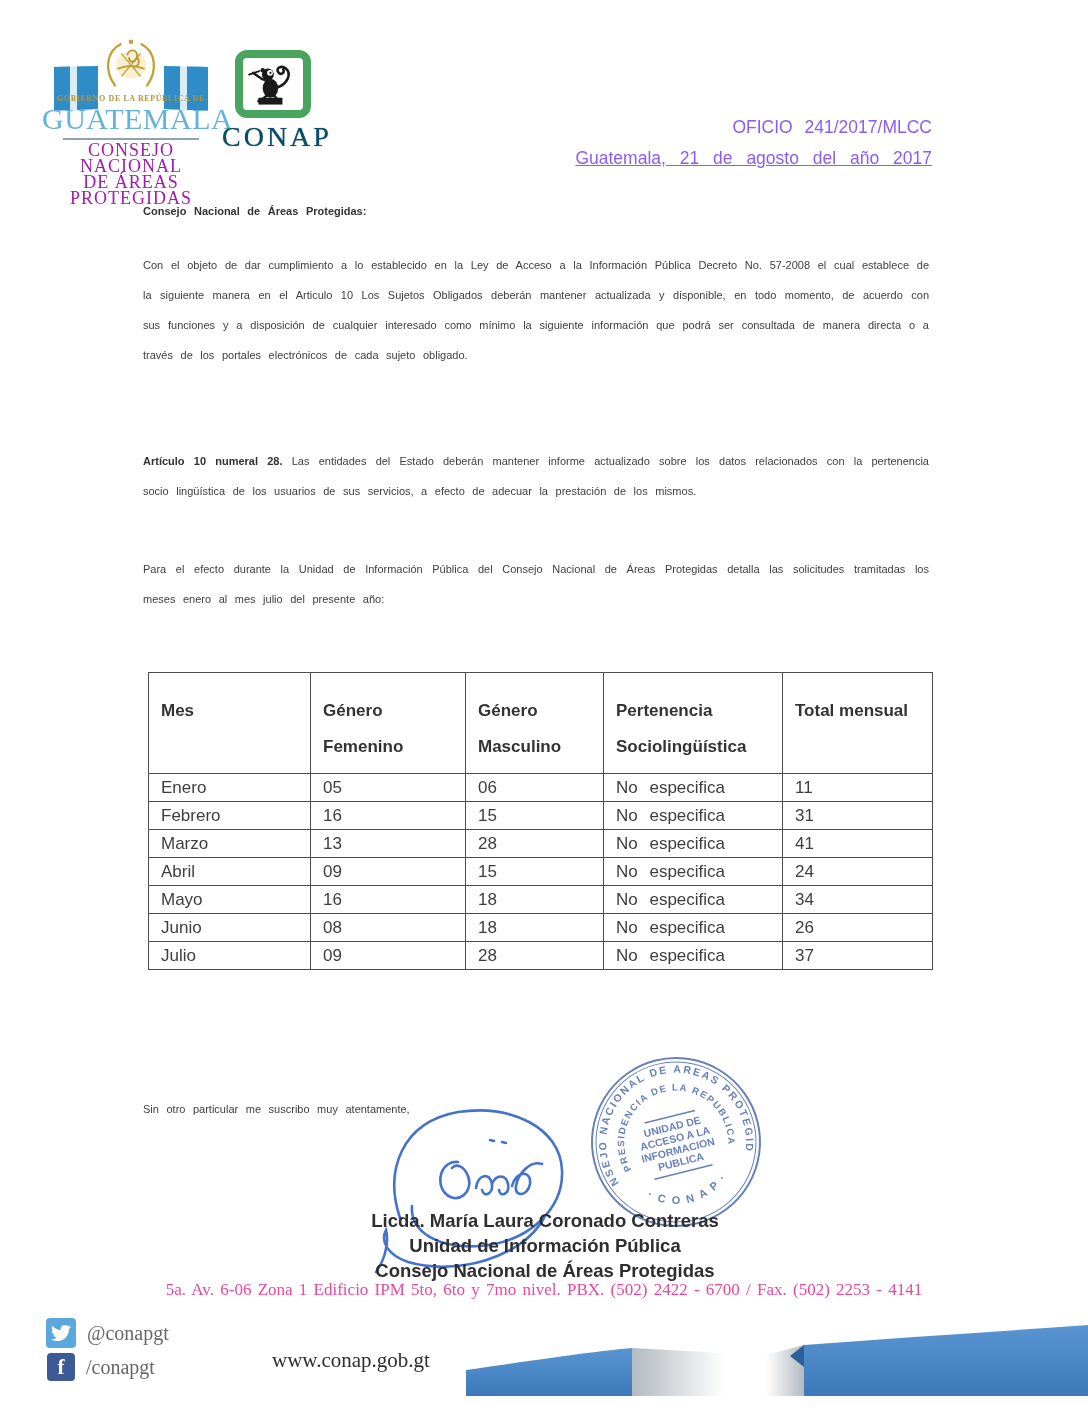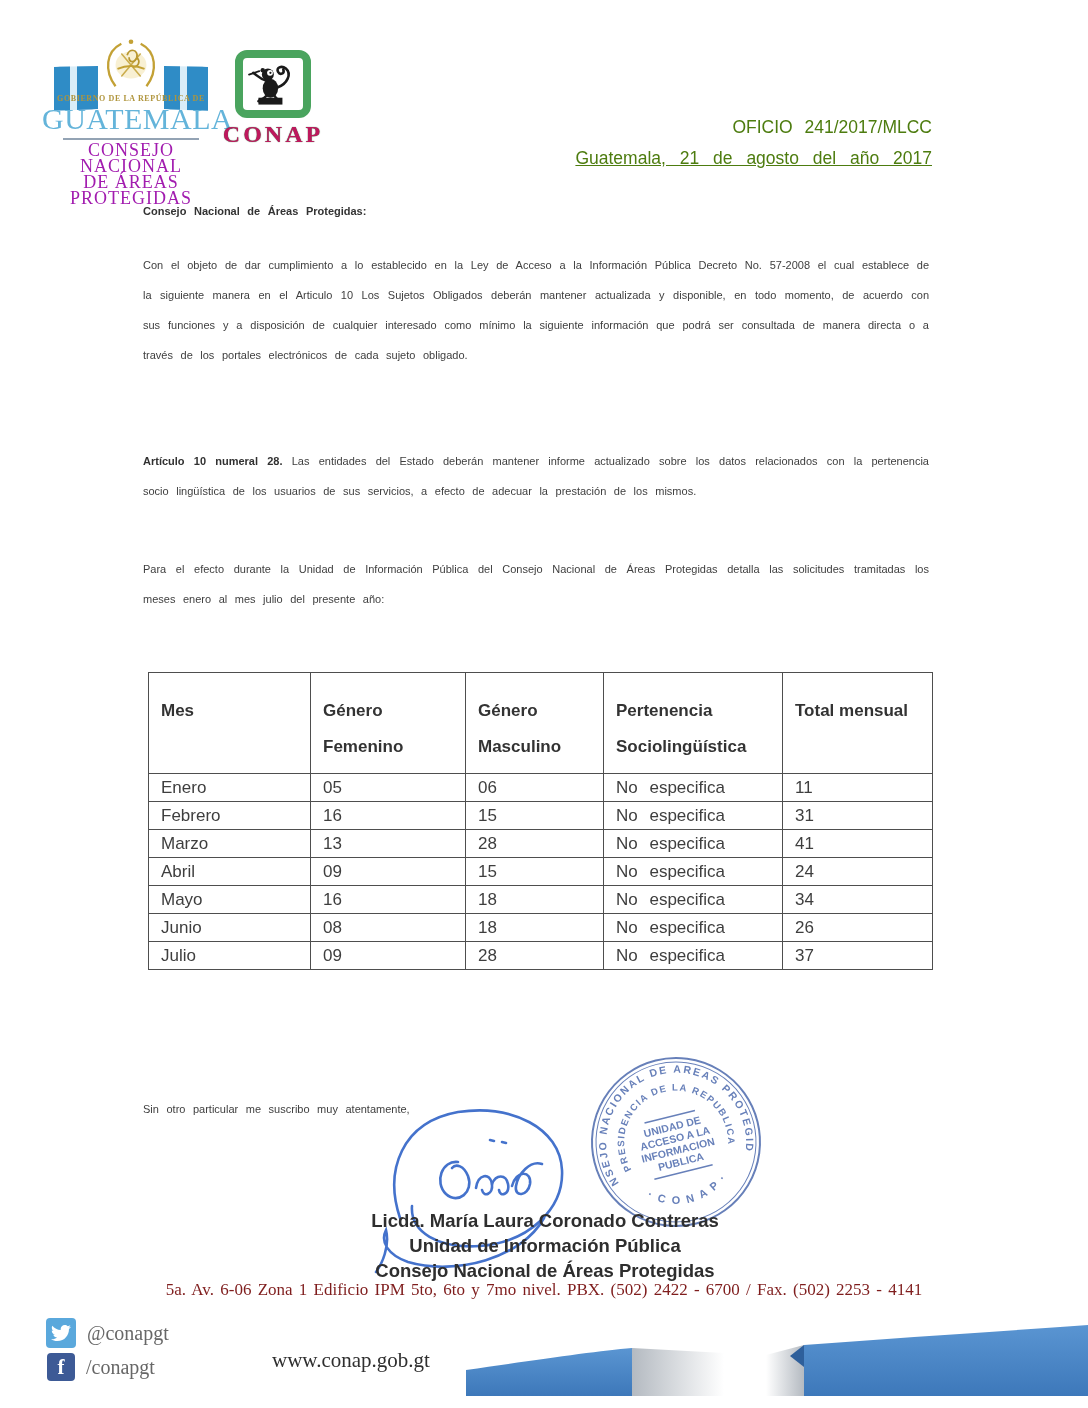--- a/index.html
+++ b/index.html
@@ -18,26 +18,26 @@
   .gob-line { position:absolute; top:58px; width:100%; font-family:"Liberation Serif",serif;
               font-size:8px; font-weight:bold; color:#b0953c; letter-spacing:.6px; }
   .gt-title { position:absolute; top:66px; width:100%; font-family:"Liberation Serif",serif;
               font-size:30px; color:#64b4da; letter-spacing:.5px; }
   .gt-rule  { position:absolute; top:102px; left:12%; width:76%; border-top:2px solid #93a3b4; }
   .gt-sub   { position:absolute; top:106px; width:100%; font-family:"Liberation Serif",serif;
               font-size:18px; line-height:16px; color:#a21caf; letter-spacing:1px; }
   .conap-logo { position:absolute; left:222px; top:50px; width:102px; text-align:center; }
   .monkey-frame { margin:0 auto; width:60px; height:52px; border:8px solid #4aa45e; border-radius:12px;
                   background:#fff; display:flex; align-items:center; justify-content:center; }
-  .conap-label { margin-top:3px; font-family:"Liberation Serif",serif; font-weight:bold;
-                 font-size:24px; color:#be185d; letter-spacing:3px; text-shadow:0 0 1px #256d37; }
+  .conap-label { margin-top:3px; font-family:"Liberation Serif",serif; font-weight:normal;
+                 font-size:28px; color:#0c4a6e; letter-spacing:3px; text-shadow:0 0 1px #256d37; }
 
   
   .oficio-block { position:absolute; top:112px; left:520px; width:412px; text-align:right;
-                  font-size:17.5px; line-height:31px; color:#4d7c0f; }
+                  font-size:17.5px; line-height:31px; color:#8b5cf6; }
   .oficio-no { word-spacing:7px; }
   .date-line { word-spacing:9px;text-decoration:underline; }
 
   
   .para { position:absolute; left:143px; width:786px; text-align:justify;
           font-size:11px; line-height:30px; word-spacing:4.5px; color:#3e3e3e; }
   .salutation { top:196px; font-weight:bold; color:#333; }
   .p1 { top:250px; }
   .p2 { top:446px; }
   .p2 b { color:#313131; }
@@ -54,21 +54,21 @@
   table.req td { height:27px; font-weight:normal; }
   td.nospec { word-spacing:7px; }
   .c0{width:162px}.c1{width:155px}.c2{width:138px}.c3{width:179px}.c4{width:150px}
 
   
   .sig-svg   { position:absolute; left:372px; top:1100px; }
   .stamp-svg { position:absolute; left:586px; top:1052px; transform:rotate(-14deg); opacity:.92; }
   .sig-block { position:absolute; left:298px; top:1208px; width:494px; text-align:center;
                font-weight:bold; font-size:18.5px; line-height:25px; color:#2e2e2e; }
   .address   { position:absolute; left:0; top:1280px; width:1088px; text-align:center;
-               font-family:"Liberation Serif",serif; font-size:17px; color:#7f1d1d; word-spacing:2px; }
+               font-family:"Liberation Serif",serif; font-size:17px; color:#ec4899; word-spacing:2px; }
 
   
   .social { position:absolute; display:flex; align-items:center; gap:11px;
             font-family:"Liberation Serif",serif; color:#676767; font-size:20px; }
   .tw-row { left:46px; top:1318px; }
   .fb-row { left:47px; top:1353px; }
   .icon-box { display:flex; align-items:center; justify-content:center; border-radius:4px; }
   .tw-box { width:30px; height:30px; background:#5aa8dc; }
   .fb-box { width:28px; height:28px; background:#3d5a96; font-family:"Liberation Serif",serif;
             color:#fff; font-weight:bold; font-size:21px; }

